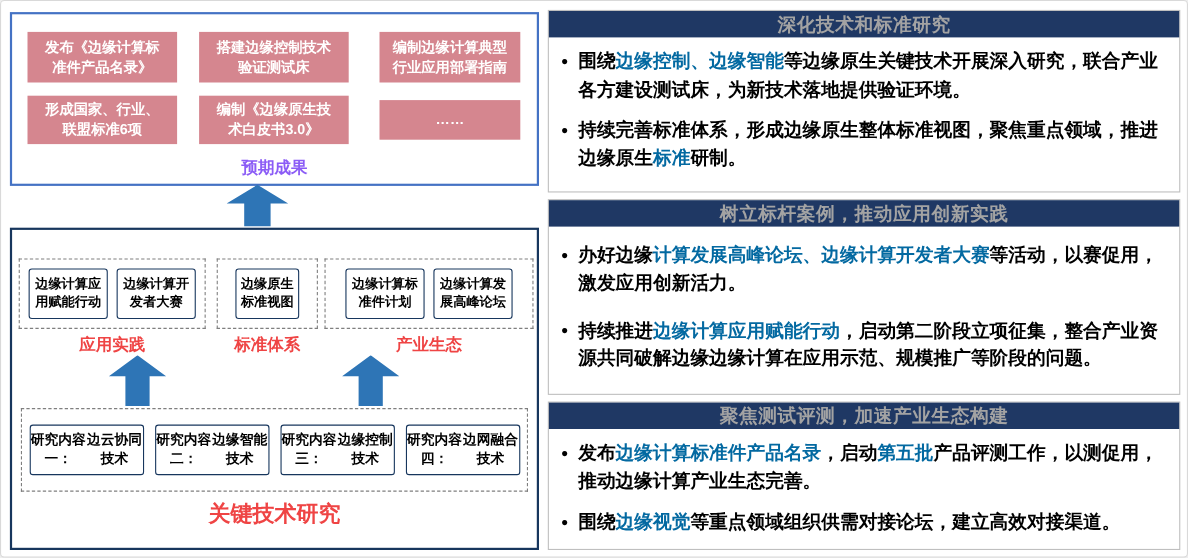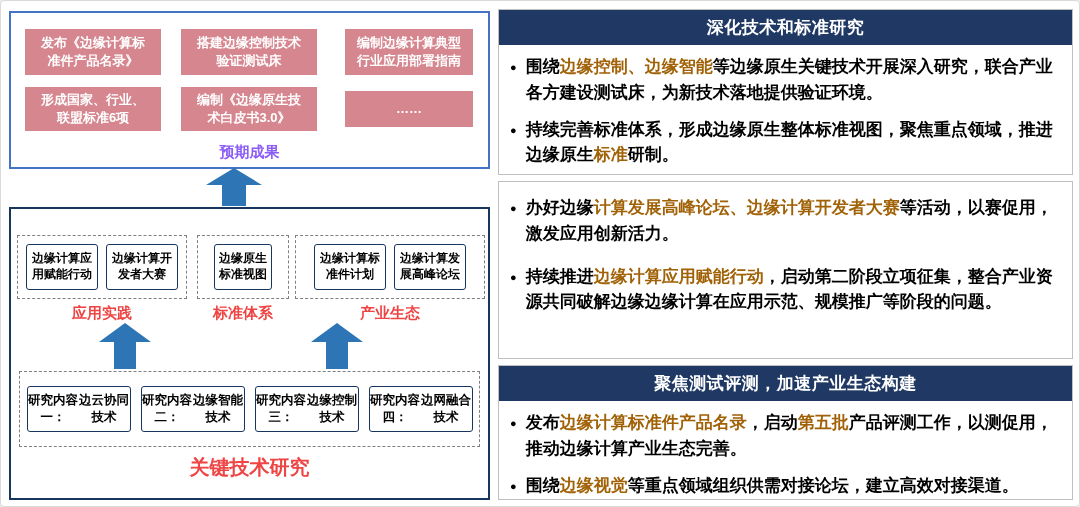--- a/index.html
+++ b/index.html
@@ -32,29 +32,29 @@
   .rbox{border:1.5px solid #17365D;border-radius:3px;background:#fff;width:104px;height:46px;
     display:flex;flex-direction:row;align-items:center;justify-content:center;text-align:center;
     font-size:12.5px;font-weight:bold;line-height:1.35;box-sizing:border-box;color:#000;}
   .up-arrow{position:absolute;}
   
   .section{position:absolute;left:497px;width:575px;border:1px solid #BFBFBF;
     box-sizing:border-box;background:#fff;}
   .section-1{top:8px;height:166px;}
   .section-2{top:180px;height:178px;}
   .section-3{top:364px;height:135px;}
-  .sec-header{height:35px;background:#1F3864;color:#ffffff;font-weight:bold;font-size:17px;
+  .sec-header{height:24px;background:#1F3864;color:#a3a3a3;font-weight:bold;font-size:17px;
     display:flex;align-items:center;justify-content:center;letter-spacing:0.5px;}
   .sec-body{padding:9px 12px 2px 11px;}
   .section-2 .sec-body{padding-top:13px;}
   .bullet{display:flex;gap:9px;margin-bottom:11px;}
   .section-2 .bullet{margin-bottom:17px;}
   .dot{font-size:11px;line-height:1;margin-top:8px;color:#000;}
   .btext{margin:0;font-size:17px;font-weight:bold;line-height:1.52;color:#000;}
-  .hl{color:#a16207;}
+  .hl{color:#0369a1;}
 </style>
 </head>
 <body>
 
 <div class="canvas">
 
   <div class="panel-top">
     <div class="pbox" style="left:14px;top:16px;width:136px;height:46px">发布《边缘计算标准件产品名录》</div>
     <div class="pbox" style="left:170px;top:16px;width:136px;height:46px">搭建边缘控制技术验证测试床</div>
     <div class="pbox" style="left:334px;top:16px;width:128px;height:46px">编制边缘计算典型行业应用部署指南</div>
@@ -131,20 +131,21 @@
         <p class="btext"><span>围绕</span><span class="hl">边缘控制、边缘智能</span><span>等边缘原生关键技术开展深入研究，联合产业各方建设测试床，为新技术落地提供验证环境。</span></p>
       </div>
       <div class="bullet">
         <span class="dot">●</span>
         <p class="btext"><span>持续完善标准体系，形成边缘原生整体标准视图，聚焦重点领域，推进边缘原生</span><span class="hl">标准</span><span>研制。</span></p>
       </div>
     </div>
   </div>
 
   <div class="section section-2">
+    <div class="sec-header">树立标杆案例，推动应用创新实践</div>
     <div class="sec-body">
       <div class="bullet">
         <span class="dot">●</span>
         <p class="btext"><span>办好边缘</span><span class="hl">计算发展高峰论坛、边缘计算开发者大赛</span><span>等活动，以赛促用，激发应用创新活力。</span></p>
       </div>
       <div class="bullet">
         <span class="dot">●</span>
         <p class="btext"><span>持续推进</span><span class="hl">边缘计算应用赋能行动</span><span>，启动第二阶段立项征集，整合产业资源共同破解边缘边缘计算在应用示范、规模推广等阶段的问题。</span></p>
       </div>
     </div>

